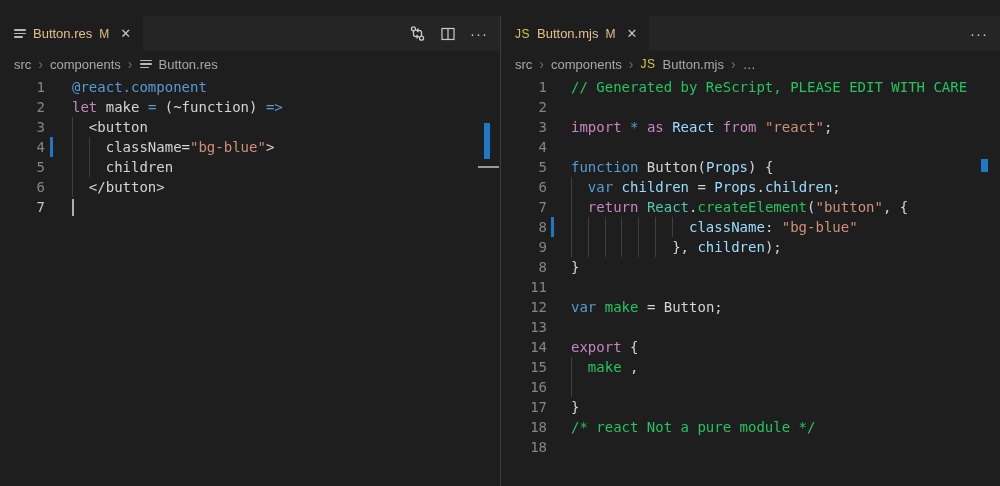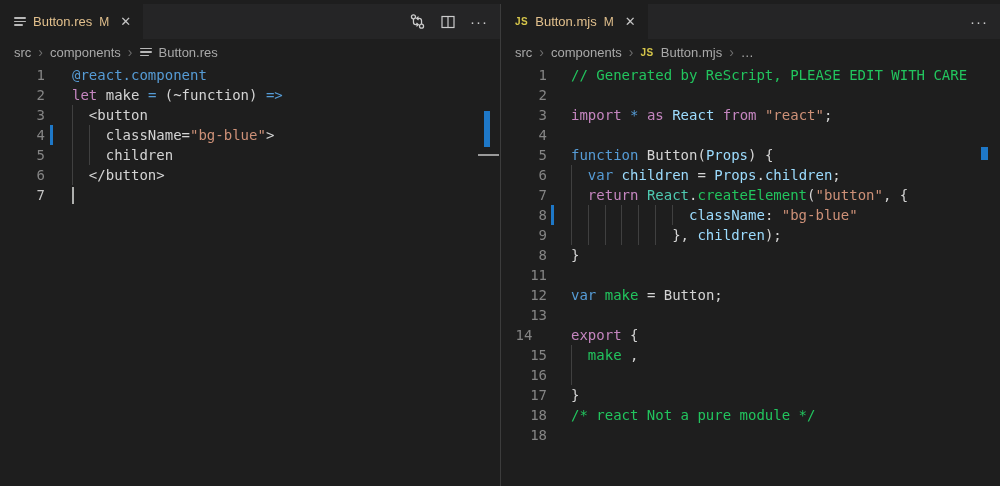--- a/index.html
+++ b/index.html
@@ -3,33 +3,33 @@
 <meta charset="utf-8">
 <style>
   :root{
     --bg:#1e1e1e; --tabbar:#252526; --fg:#d4d4d4; --linenum:#858585;
     --modified:#1e78c8; --tan:#e2c08d;
   }
   *{margin:0;padding:0;box-sizing:border-box;}
   html,body{width:1000px;height:486px;overflow:hidden;background:var(--bg);
     font-family:"Liberation Sans",sans-serif;}
   .stage{position:relative;width:1000px;height:486px;background:var(--bg);}
-  .pane{position:absolute;top:4px;bottom:0;width:500px;background:var(--bg);}
+  .pane{position:absolute;top:16px;bottom:0;width:500px;background:var(--bg);}
   .pane.right{left:500px;border-left:1px solid #3c3c3c;}
   .pane.left{left:0;}
   
   .tabbar{position:relative;height:35px;background:var(--tabbar);display:flex;align-items:stretch;}
   .tab{background:var(--bg);display:flex;align-items:center;gap:7px;padding:0 12px 0 14px;cursor:pointer;}
   .tab-title{color:var(--tan);font-size:13px;}
   .tab-badge{color:var(--tan);font-size:12px;}
   .tab-close{color:#c5c5c5;font-size:13px;margin-left:4px;}
   .file-lines{display:inline-flex;flex-direction:column;gap:2px;width:12px;}
   .file-lines i{display:block;height:1.5px;background:#b8b8b8;border-radius:1px;}
   .file-lines i:nth-child(1){width:12px}.file-lines i:nth-child(2){width:12px}.file-lines i:nth-child(3){width:9px}
-  .js-badge{color:#d6c64a;font-size:10px;font-weight:bold;letter-spacing:.5px;}
+  .js-badge{color:#d6c64a;font-size:12px;font-weight:normal;letter-spacing:.5px;}
   .actions{position:absolute;right:12px;top:0;height:35px;display:flex;align-items:center;gap:14px;color:#cccccc;}
   .actions svg{display:block;}
   .dots{font-size:15px;color:#cccccc;letter-spacing:1px;}
   
   .breadcrumb{height:26px;display:flex;align-items:center;gap:7px;padding-left:14px;
     color:#a9a9a9;font-size:13px;background:var(--bg);}
   .chev{color:#6e6e6e;font-size:14px;line-height:1;}
   
   .code-area{position:absolute;left:0;right:0;top:61px;font-family:"DejaVu Sans Mono","Liberation Mono",monospace;font-size:14px;}
   .code-line{position:relative;height:20px;display:flex;align-items:center;line-height:20px;}
@@ -218,21 +218,21 @@
         </div>
         <div class="code-line">
           <span class="ln" style="width: 46px;">12</span>
           <span class="code" style="padding-left: 24px;"><span class="tk-blue">var</span><span class="tk-fg"> </span><span class="tk-yellow">make</span><span class="tk-fg"> = Button;</span></span>
         </div>
         <div class="code-line">
           <span class="ln" style="width: 46px;">13</span>
           <span class="code" style="padding-left: 24px;"></span>
         </div>
         <div class="code-line">
-          <span class="ln" style="width: 46px; text-align: center;">14</span>
+          <span class="ln" style="width: 46px;">14</span>
           <span class="code" style="padding-left: 24px;"><span class="tk-purple">export</span><span class="tk-fg"> {</span></span>
         </div>
         <div class="code-line">
           <span class="ln" style="width: 46px;">15</span>
           <span class="guide" style="left: 70px;"></span>
           <span class="code" style="padding-left: 24px;"><span class="tk-fg">  </span><span class="tk-yellow">make</span><span class="tk-fg"> ,</span></span>
         </div>
         <div class="code-line">
           <span class="ln" style="width: 46px;">16</span>
           <span class="guide" style="left: 70px;"></span>

